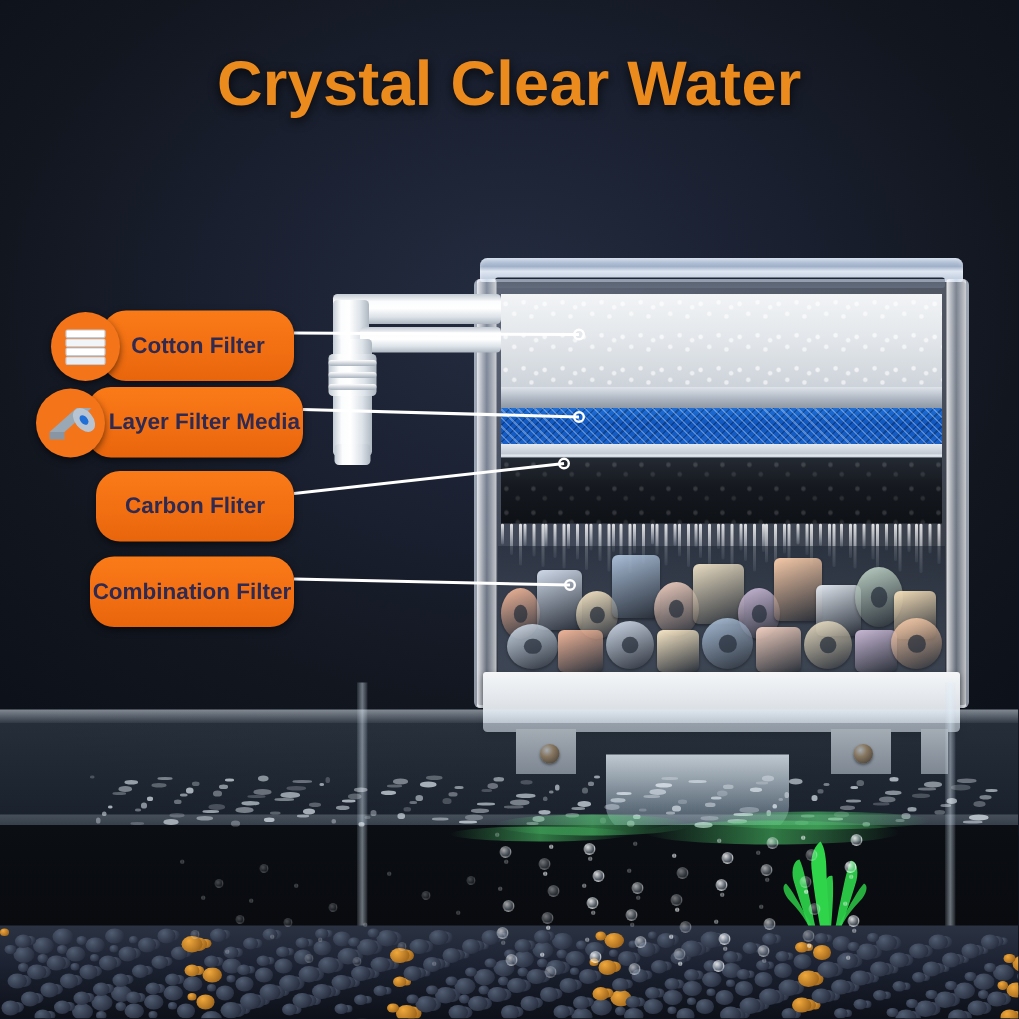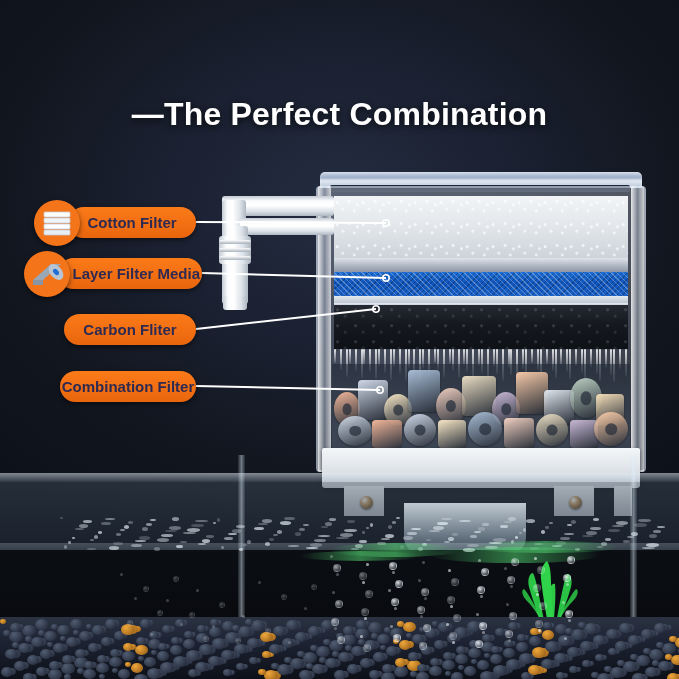--- a/index.html
+++ b/index.html
@@ -36,21 +36,21 @@
   #leaders { position:absolute; inset:0; pointer-events:none; }
 
   
   .callout { position:absolute; display:flex; align-items:center; }
   .pill {
     background:linear-gradient(180deg,#fa7a18 0%,#f26f12 55%,#e8650c 100%);
     color:#2e2a52;
     font-size:15px; font-weight:bold;
     border-radius:16px;
     padding:6px 14px;
-    height:31px;
+    height:47px;
     display:flex; align-items:center; justify-content:center;
     box-shadow:0 2px 5px rgba(0,0,0,.5);
     white-space:nowrap;
   }
   .thumb {
     position:absolute; left:0; top:50%; transform:translateY(-50%);
     width:46px; height:46px; border-radius:50%;
     background:#f4741a;
     box-shadow:0 2px 5px rgba(0,0,0,.55);
     overflow:hidden; z-index:3;
@@ -246,21 +246,21 @@
   .vert-glass {
     position:absolute; top:0; width:7px; height:224px;
     background:linear-gradient(90deg,rgba(190,210,230,.10),rgba(225,240,252,.45),rgba(190,210,230,.10));
   }
 </style>
 </head>
 <body>
 
 <div id="stage">
 
-  <div class="headline" id="title-sub">—The Perfect Combination</div>
+  <div class="headline" id="title-main">Crystal Clear Water</div>
 
   <div id="filter-unit">
     <div class="lid"></div>
     <div class="lid-dark"></div>
 
     <div class="tank-body"></div>
 
     <div class="layer" id="layer-cotton"></div>
     <div class="layer" id="layer-white2"></div>
     <div class="layer" id="layer-blue"></div>

